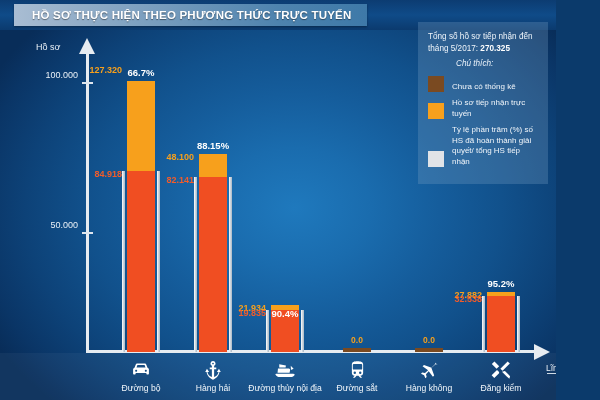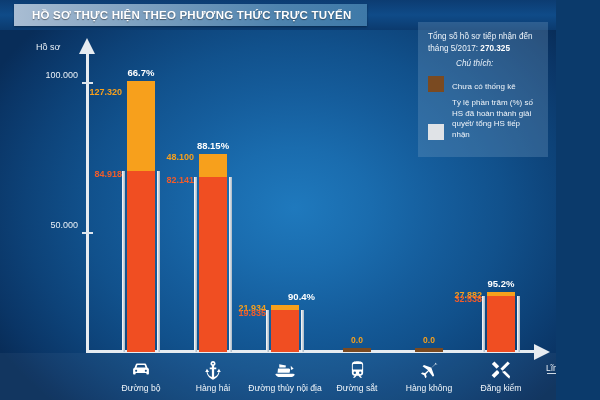--- a/index.html
+++ b/index.html
@@ -315,21 +315,21 @@
         <div class="tick-label" style="position: absolute; left: 6px; width: 72px; top: 196px; right: auto;">50.000</div>
       </div>
 
     <div id="bars-layer">
         <div class="bar-group" style="left: 141px;">
           <div class="bar-stack">
             <div class="seg-received" style="height: 90px;"></div>
             <div class="seg-resolved" style="height: 181px;"></div>
             <div class="pct-strip left" style="height: 181px;"></div>
             <div class="pct-strip right" style="height: 181px;"></div>
-            <div class="lbl-received" style="bottom: 255px;">127.320</div>
+            <div class="lbl-received" style="bottom: 277px;">127.320</div>
             <div class="lbl-resolved" style="bottom: 173px;">84.918</div>
             <div class="lbl-pct" style="bottom: 274px;">66.7%</div>
           </div>
         </div>
         <div class="bar-group" style="left: 213px;">
           <div class="bar-stack">
             <div class="seg-received" style="height: 23px;"></div>
             <div class="seg-resolved" style="height: 175px;"></div>
             <div class="pct-strip left" style="height: 175px;"></div>
             <div class="pct-strip right" style="height: 175px;"></div>
@@ -339,21 +339,21 @@
           </div>
         </div>
         <div class="bar-group" style="left: 285px;">
           <div class="bar-stack">
             <div class="seg-received" style="height: 5px;"></div>
             <div class="seg-resolved" style="height: 42px;"></div>
             <div class="pct-strip left" style="height: 42px;"></div>
             <div class="pct-strip right" style="height: 42px;"></div>
             <div class="lbl-received" style="bottom: 39px;">21.934</div>
             <div class="lbl-resolved" style="bottom: 34px;">19.835</div>
-            <div class="lbl-pct" style="bottom: 50px; text-align: right;">90.4%</div>
+            <div class="lbl-pct" style="bottom: 33px;">90.4%</div>
           </div>
         </div>
         <div class="bar-group" style="left: 357px;">
           <div class="bar-stack">
             <div class="seg-nodata" style="height: 4px;"></div>
             <div class="lbl-zero" style="bottom: 7px;">0.0</div>
           </div>
         </div>
         <div class="bar-group" style="left: 429px;">
           <div class="bar-stack">
@@ -430,19 +430,23 @@
     <div class="legend-summary">
       <span>Tổng số hồ sơ tiếp nhận đến tháng 5/2017: </span><b>270.325</b>
     </div>
     <div class="legend-note">Chú thích:</div>
     <div id="legend-items">
         <div class="legend-row">
           <div class="legend-swatch" style="background: rgb(122, 74, 33);"></div>
           <div class="legend-label">Chưa có thống kê</div>
         </div>
         <div class="legend-row">
+          <div class="legend-swatch" style="background: rgb(247, 160, 28);"></div>
+          <div class="legend-label">Hồ sơ tiếp nhận trực tuyến</div>
+        </div>
+        <div class="legend-row">
           <div class="legend-swatch" style="background: rgb(224, 227, 231);"></div>
           <div class="legend-label">Tỷ lệ phần trăm (%) số HS đã hoàn thành giải quyết/ tổng HS tiếp nhận</div>
         </div>
       </div>
   </div>
 
 </div>
 
 </body></html>

